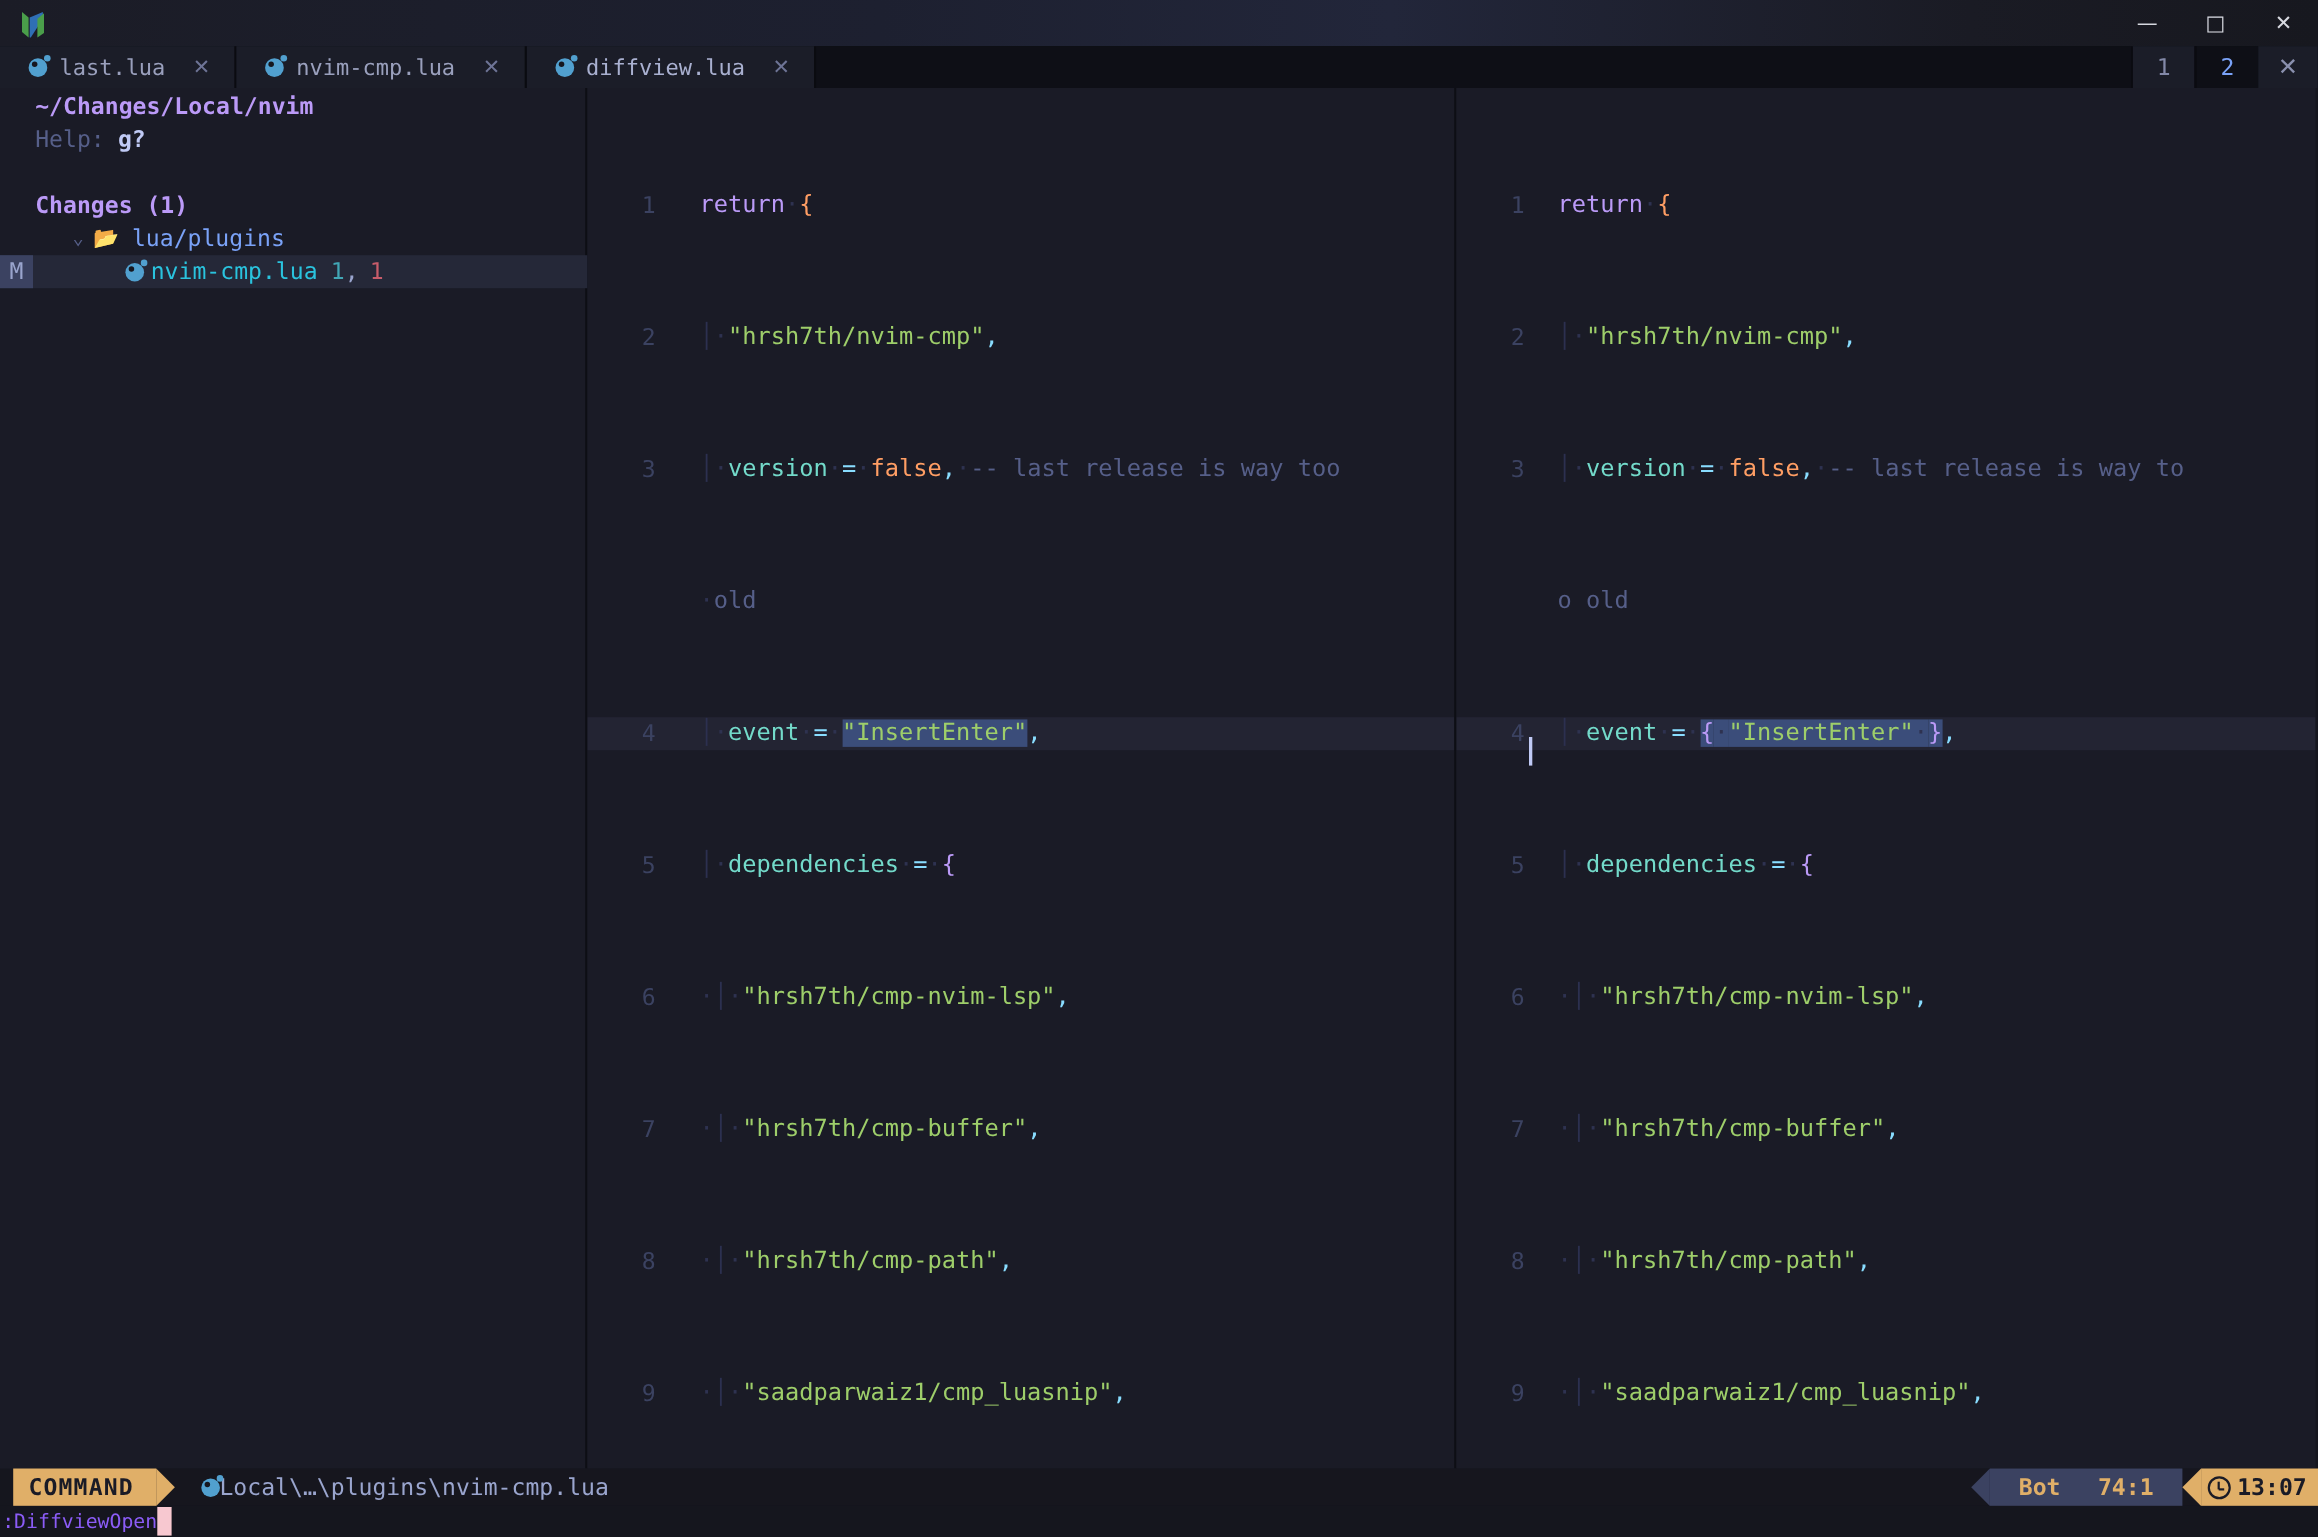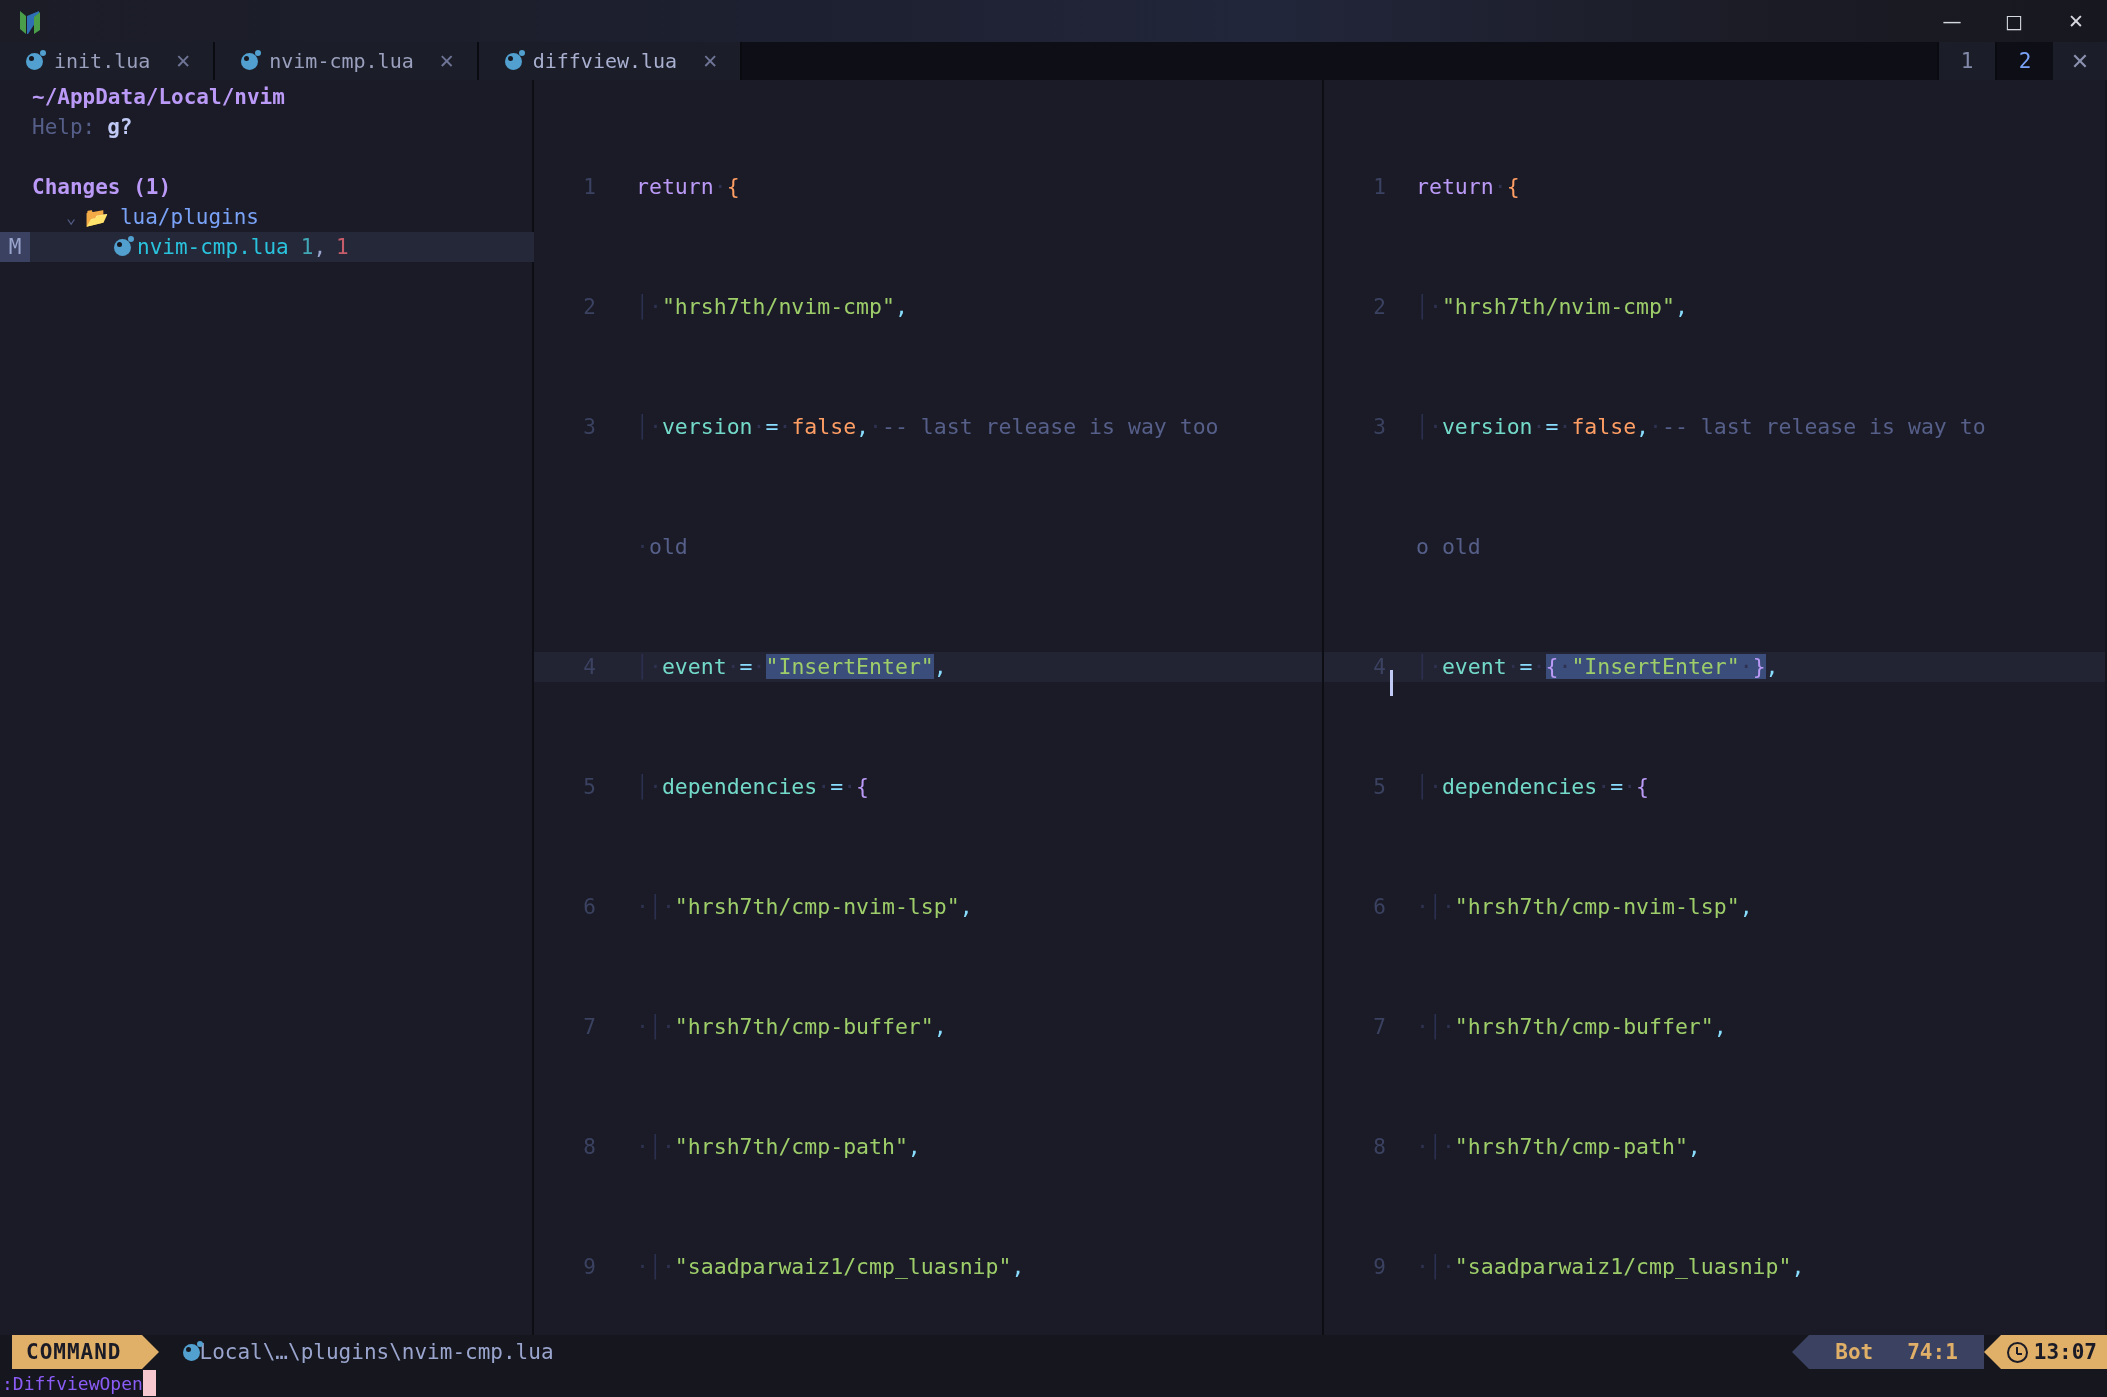--- a/index.html
+++ b/index.html
@@ -205,21 +205,21 @@
   </div>
   <div id="titlebar-spacer"></div>
   <div class="wctrl">—</div>
   <div class="wctrl">□</div>
   <div class="wctrl close">✕</div>
 </div>
 
 <div id="tabbar">
   <div class="tab">
     <span class="luaicon"></span>
-    <span class="tabname">init.lua</span>
+    <span class="tabname">last.lua</span>
     <span class="tabclose">✕</span>
   </div>
   <div class="tab">
     <span class="luaicon"></span>
     <span class="tabname">nvim-cmp.lua</span>
     <span class="tabclose">✕</span>
   </div>
   <div class="tab active">
     <span class="luaicon"></span>
     <span class="tabname">diffview.lua</span>
@@ -227,21 +227,21 @@
   </div>
   <div id="tabfill"></div>
   <div class="tabnum n1">1</div>
   <div class="tabnum n2">2</div>
   <div id="tabclose-all">✕</div>
 </div>
 
 <div id="main">
 
   <div id="filepanel">
-    <div class="fp-line fp-title">~/AppData/Local/nvim</div>
+    <div class="fp-line fp-title">~/Changes/Local/nvim</div>
     <div class="fp-line">
       <span class="fp-help">Help:</span>
       <span class="fp-help" style="margin-left:12px;"><b>g?</b></span>
     </div>
     <div class="fp-blank"></div>
     <div class="fp-line fp-section">Changes (1)</div>
     <div class="fp-line fp-dir">
       <span class="chev">⌄</span>
       <span class="foldericon">📂</span>
       <span>lua/plugins</span>

